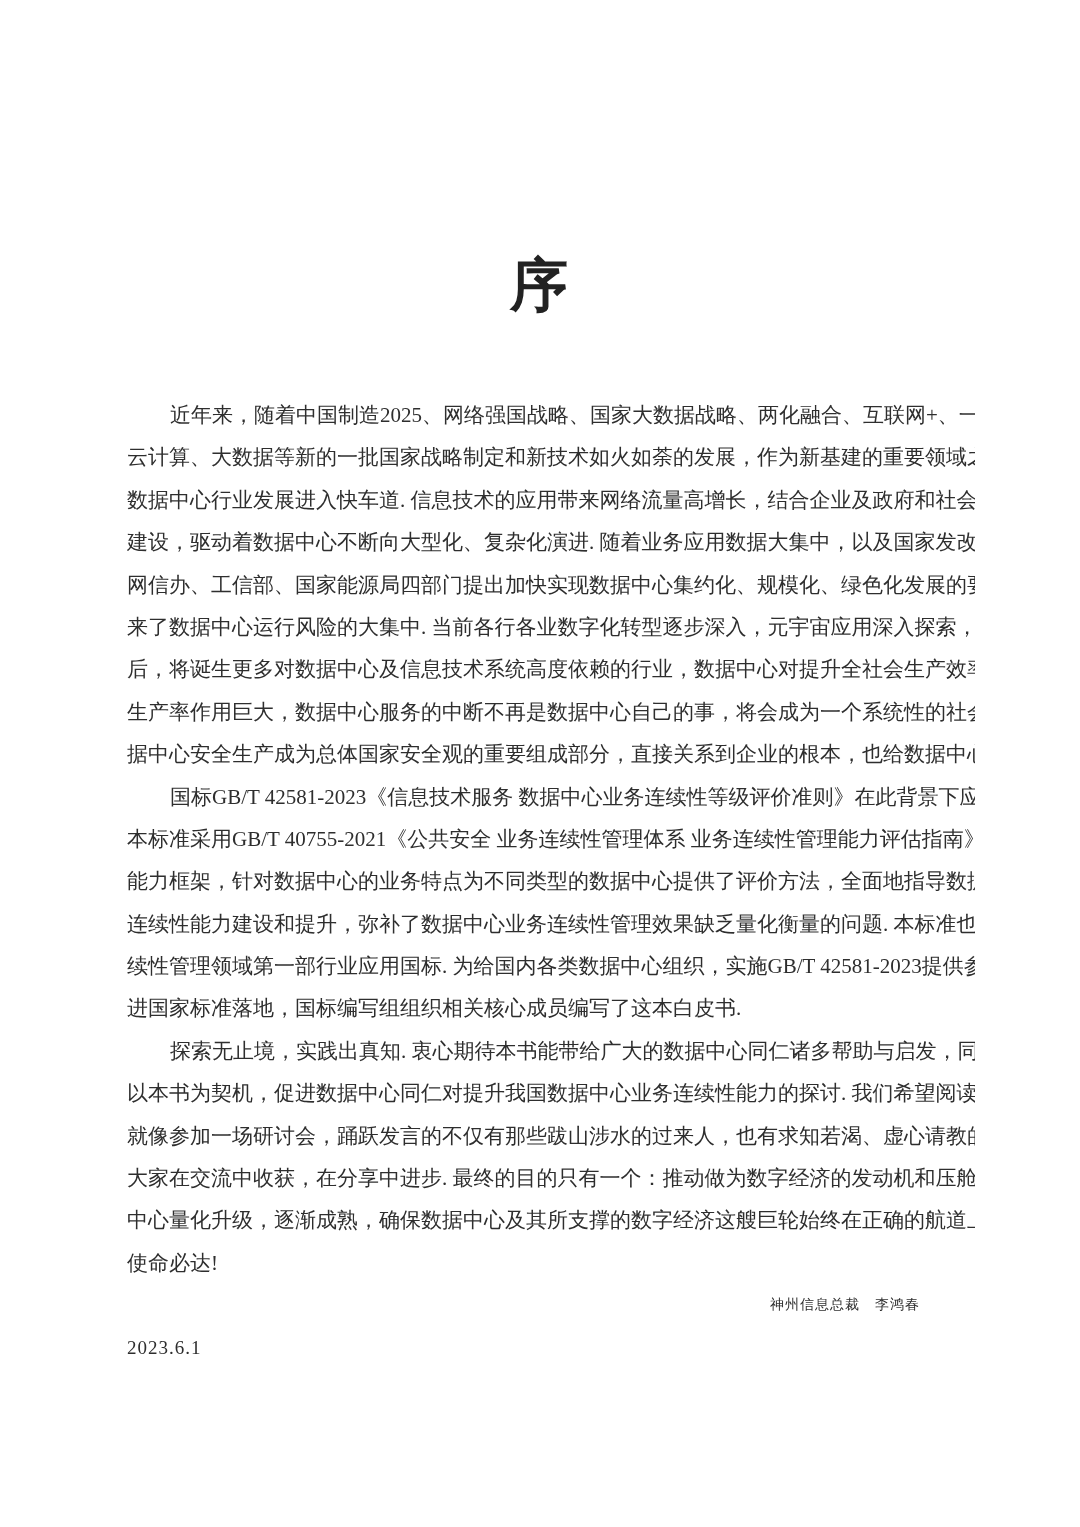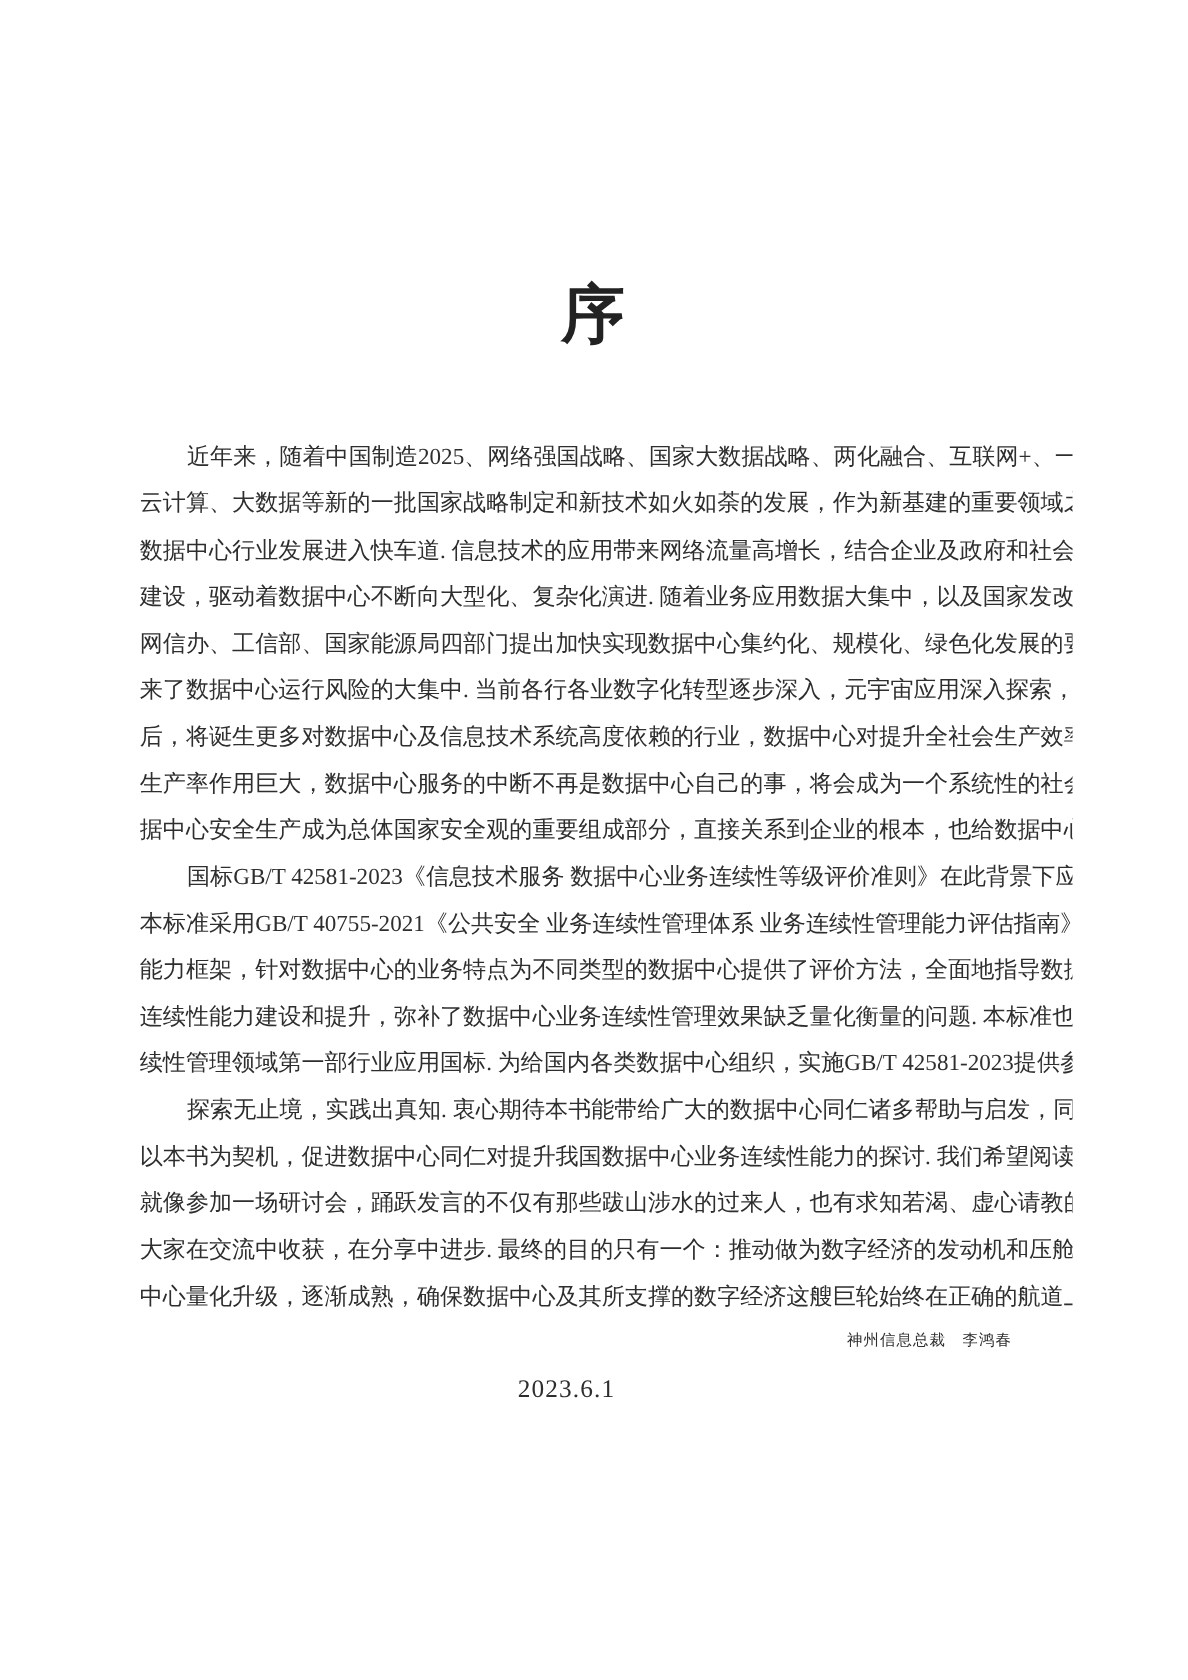--- a/index.html
+++ b/index.html
@@ -59,22 +59,22 @@
     height: 42.4px;
     line-height: 42.4px;
     font-size: 14px;
     text-align: right;
     padding-right: 55px;
     letter-spacing: 1px;
   }
   .date-line {
     height: 42.4px;
     line-height: 42.4px;
-    font-size: 23px;
-    text-align: center;
+    font-size: 19px;
+    text-align: left;
     padding-right: 72px;
     letter-spacing: 1px;
   }
 </style>
 </head>
 <body>
 
 <div class="page">
 
   <h1 class="title">序</h1>
@@ -92,28 +92,30 @@
       <div class="line">生产率作用巨大，数据中心服务的中断不再是数据中心自己的事，将会成为一个系统性的社会风险，数</div>
       <div class="line">据中心安全生产成为总体国家安全观的重要组成部分，直接关系到企业的根本，也给数据中心从业人员</div>
     </div>
 
     <div class="para">
       <div class="line indent">国标GB/T 42581-2023《信息技术服务 数据中心业务连续性等级评价准则》在此背景下应运而生.</div>
       <div class="line">本标准采用GB/T 40755-2021《公共安全 业务连续性管理体系 业务连续性管理能力评估指南》给出的</div>
       <div class="line">能力框架，针对数据中心的业务特点为不同类型的数据中心提供了评价方法，全面地指导数据中心业务</div>
       <div class="line">连续性能力建设和提升，弥补了数据中心业务连续性管理效果缺乏量化衡量的问题. 本标准也是业务连</div>
       <div class="line">续性管理领域第一部行业应用国标. 为给国内各类数据中心组织，实施GB/T 42581-2023提供参考，促</div>
+      <div class="line lastline">进国家标准落地，国标编写组组织相关核心成员编写了这本白皮书.</div>
     </div>
 
     <div class="para">
       <div class="line indent">探索无止境，实践出真知. 衷心期待本书能带给广大的数据中心同仁诸多帮助与启发，同时也希望</div>
       <div class="line">以本书为契机，促进数据中心同仁对提升我国数据中心业务连续性能力的探讨. 我们希望阅读这本白书</div>
       <div class="line">就像参加一场研讨会，踊跃发言的不仅有那些跋山涉水的过来人，也有求知若渴、虚心请教的后来人.</div>
       <div class="line">大家在交流中收获，在分享中进步. 最终的目的只有一个：推动做为数字经济的发动机和压舱石的数据</div>
       <div class="line">中心量化升级，逐渐成熟，确保数据中心及其所支撑的数字经济这艘巨轮始终在正确的航道上乘风破浪，</div>
+      <div class="line lastline">使命必达!</div>
     </div>
 
     <div class="sig-line">神州信息总裁　李鸿春</div>
     <div class="date-line">2023.6.1</div>
 
   </div>
 
 </div>
 
 </body></html>

